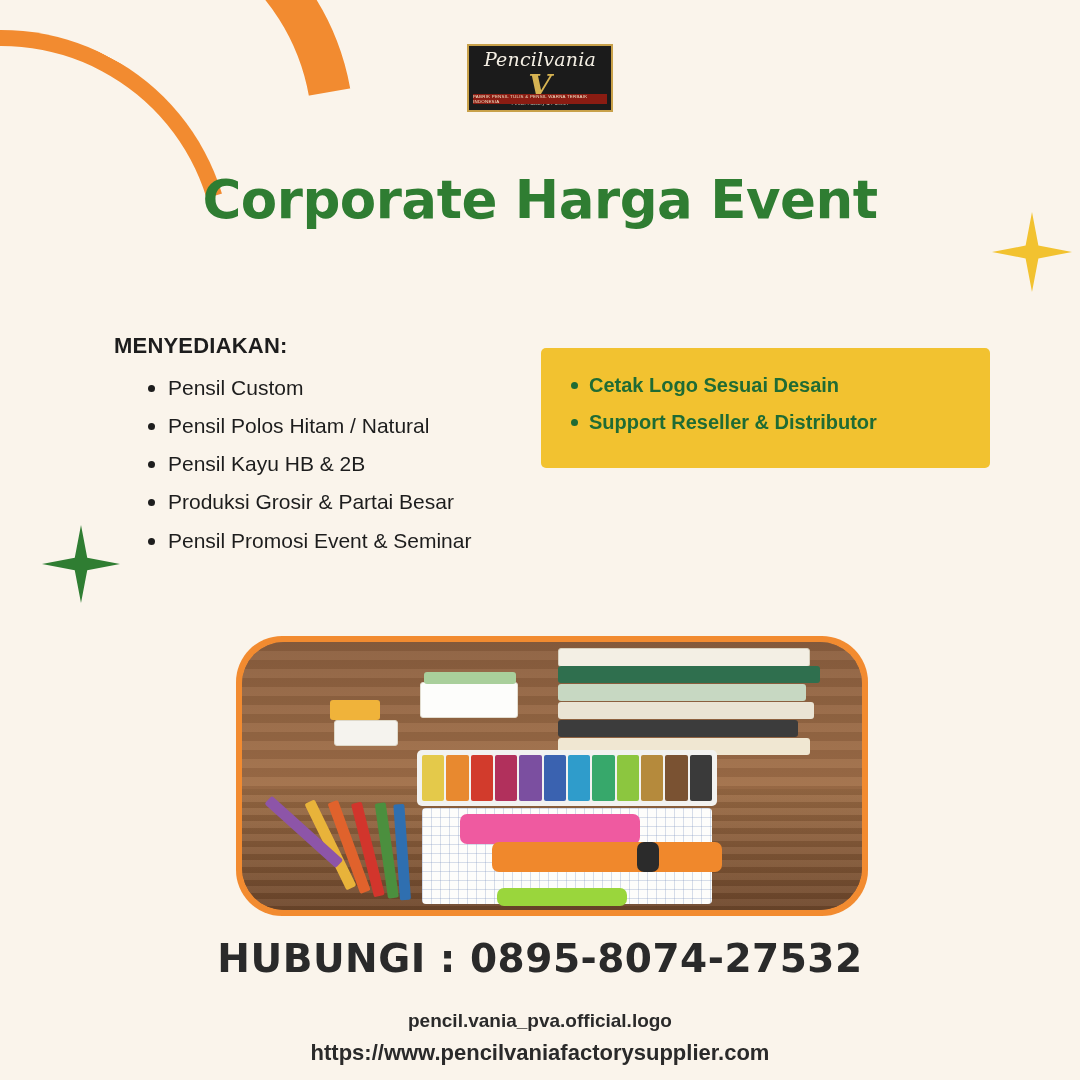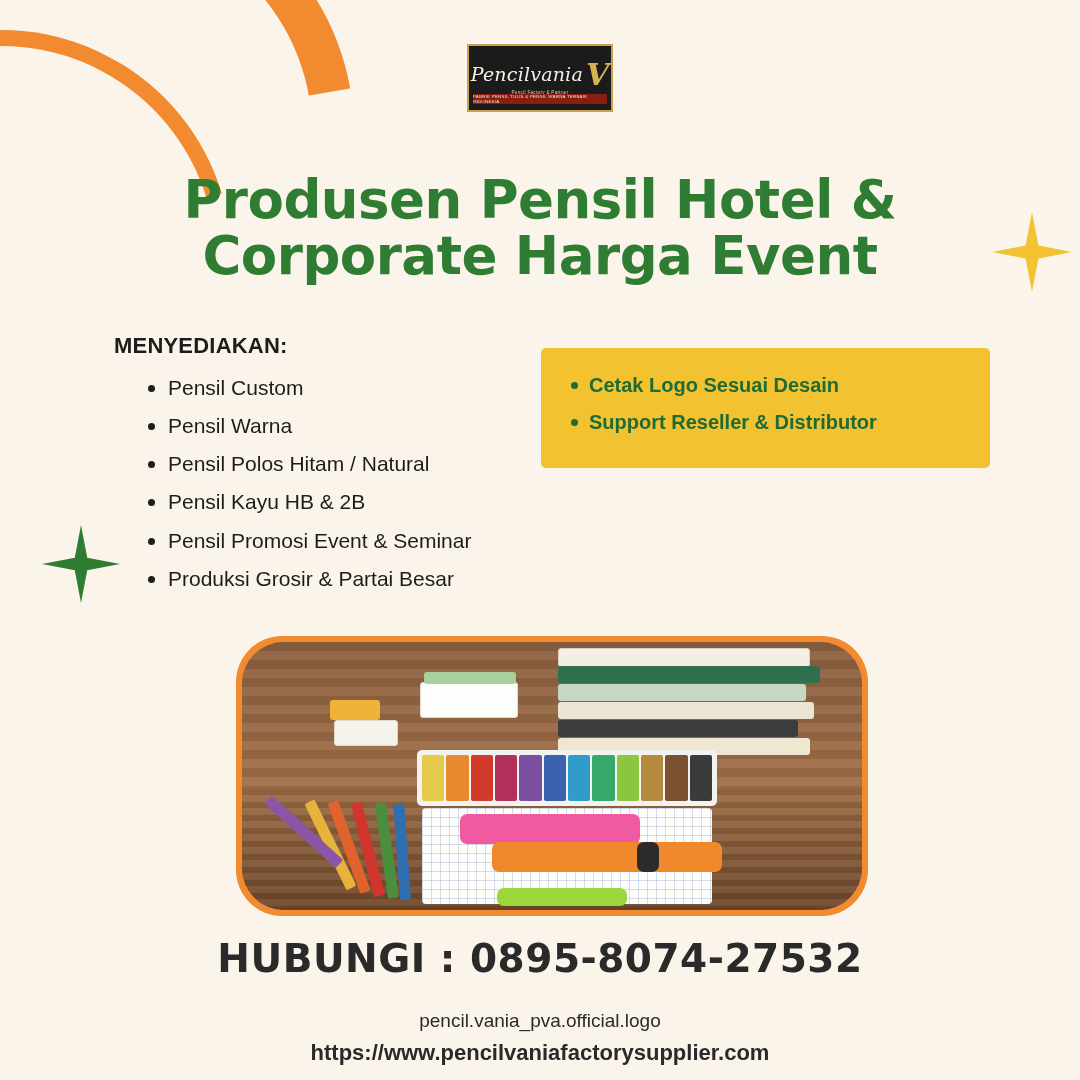--- a/index.html
+++ b/index.html
@@ -66,20 +66,21 @@
     display: flex;
     flex-direction: column;
     align-items: center;
     justify-content: center;
     box-sizing: border-box;
   }
   .logo-main {
     display: flex;
     align-items: center;
     gap: 3px;
+    flex-direction: column;
   }
   .logo-script {
     color: #f4efe4;
     font-family: "DejaVu Serif", serif;
     font-style: italic;
     font-size: 19px;
     letter-spacing: 0.2px;
     line-height: 1;
   }
   .logo-v {
@@ -265,21 +266,21 @@
     font-weight: bold;
     font-size: 39px;
     color: #2a2a2a;
     letter-spacing: 0.5px;
   }
   .handle {
     position: absolute;
     left: 0; right: 0; top: 1010px;
     text-align: center;
     font-size: 19px;
-    font-weight: normal;
+    font-weight: bold;
     color: #2a2a2a;
   }
   .website {
     position: absolute;
     left: 0; right: 0; top: 1040px;
     text-align: center;
     font-size: 22px;
     font-weight: bold;
     color: #2a2a2a;
   }
@@ -297,43 +298,41 @@
     <span class="logo-script">Pencilvania</span>
     <span class="logo-v">V</span>
   </div>
   <div class="logo-sub">Pencil Factory &amp; Partner</div>
   <div class="logo-bar">
     <span>PABRIK PENSIL TULIS &amp; PENSIL WARNA TERBAIK INDONESIA</span>
   </div>
 </div>
 
 <div class="headline">
-  <span class="l1">Produsen Pensil Hotel &amp;</span>
   <span class="l2">Corporate Harga Event</span>
 </div>
 
 <div class="star star-yellow">
   <svg width="80" height="80" viewBox="0 0 100 100">
     <path d="M50 0 L58 42 L100 50 L58 58 L50 100 L42 58 L0 50 L42 42 Z" fill="#f2c230"></path>
   </svg>
 </div>
 <div class="star star-green">
   <svg width="78" height="78" viewBox="0 0 100 100">
     <path d="M50 0 L58 42 L100 50 L58 58 L50 100 L42 58 L0 50 L42 42 Z" fill="#2f7d32"></path>
   </svg>
 </div>
 
 <div class="menyediakan">MENYEDIAKAN:</div>
 <ul class="left-list">
   <li>Pensil Custom</li>
-  <li>Pensil Warna</li>
   <li>Pensil Polos Hitam / Natural</li>
   <li>Pensil Kayu HB &amp; 2B</li>
+  <li>Produksi Grosir &amp; Partai Besar</li>
   <li>Pensil Promosi Event &amp; Seminar</li>
-  <li>Produksi Grosir &amp; Partai Besar</li>
 </ul>
 
 <div class="yellow-box">
   <ul class="yellow-list">
     <li>Cetak Logo Sesuai Desain</li>
     <li>Support Reseller &amp; Distributor</li>
   </ul>
 </div>
 
 <div class="photo-frame">

